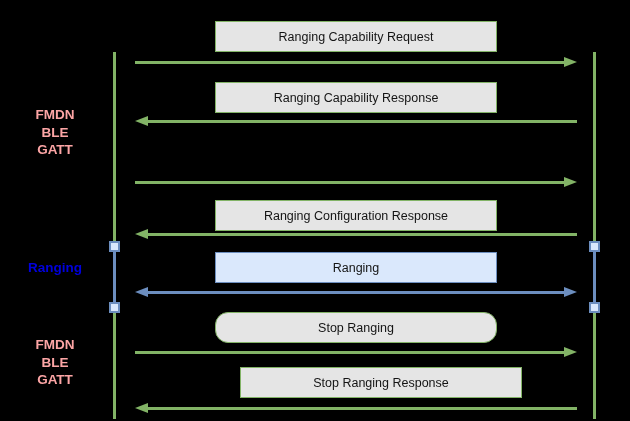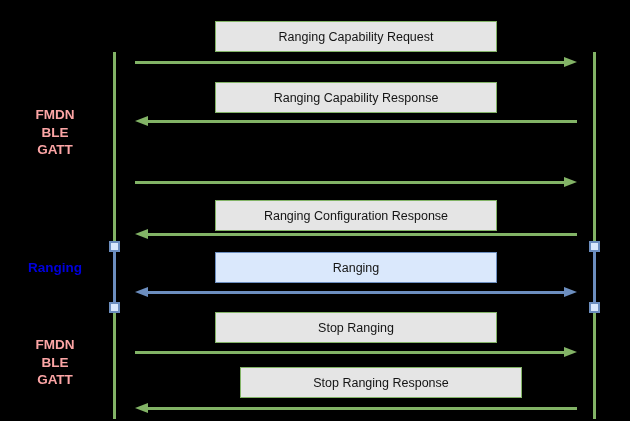--- a/index.html
+++ b/index.html
@@ -22,21 +22,21 @@
   .act-square.y2{top:302px;}
   
   .msg-box{
     position:absolute;left:215px;width:280px;height:29px;
     border:1px solid #82b366;background:#e5e5e5;
     display:flex;align-items:center;justify-content:center;
     font-size:12.5px;color:#141414;white-space:nowrap;
   }
   .msg-box.blue{border-color:#6c8ebf;background:#dae8fc;}
   .b1{top:21px;} .b2{top:82px;} .b3{top:142px;} .b4{top:200px;}
-  .b5{top:252px;} .b6{top:312px;} .b7{top:367px;margin-left:25px;}
+  .b5{top:252px;} .b6{top:312px;border-radius:13px;} .b7{top:367px;margin-left:25px;}
   
   .arrow{position:absolute;left:135px;width:442px;height:10px;}
   .a1{top:57px;} .a2{top:116px;} .a3{top:177px;} .a4{top:229px;}
   .a5{top:287px;} .a6{top:347px;} .a7{top:403px;}
   .arrow .line{position:absolute;top:3.5px;height:3px;background:#82b366;}
   .arrow.dir-right .line{left:0;width:431px;}
   .arrow.dir-left  .line{left:11px;width:431px;}
   .arrow.dir-both  .line{left:11px;width:420px;}
   .head{position:absolute;top:0;width:0;height:0;border-top:5px solid transparent;border-bottom:5px solid transparent;}
   .head.hr{right:0;border-left:13px solid #82b366;}

